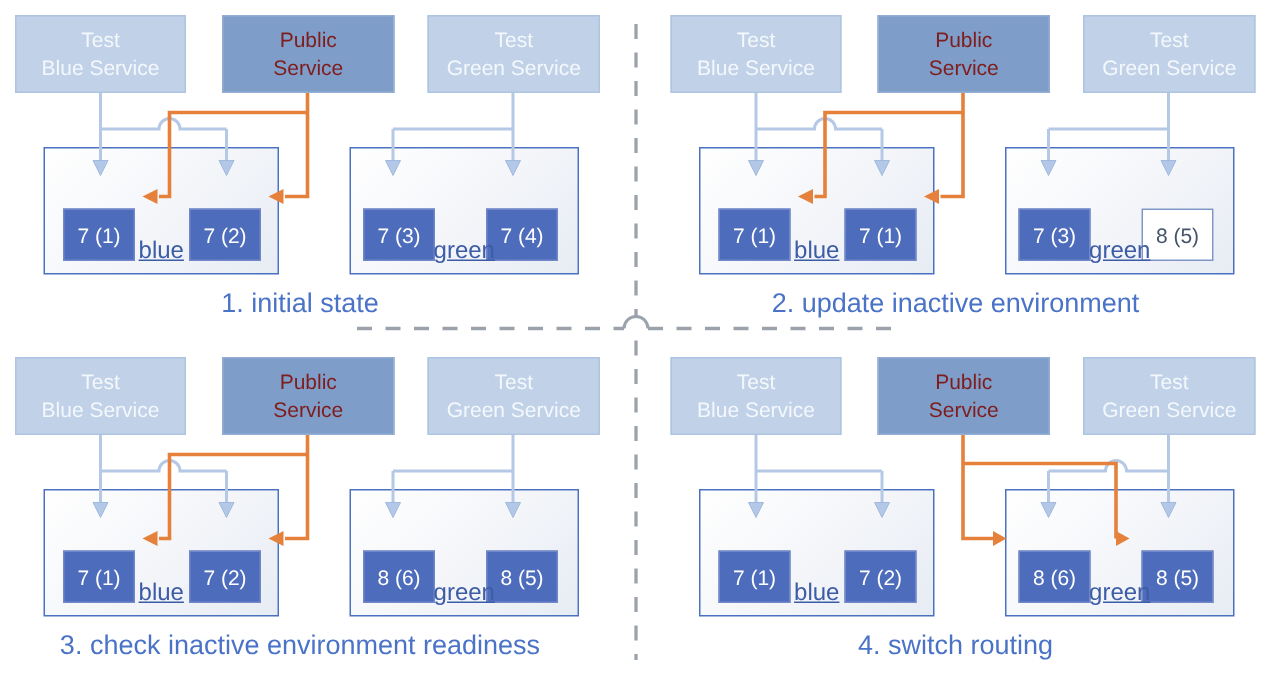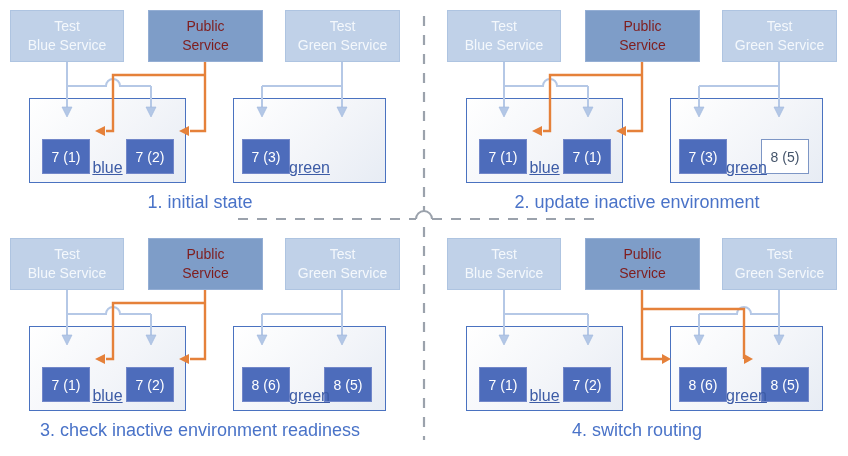--- a/index.html
+++ b/index.html
@@ -80,20 +80,23 @@
         <div class="node solid" data-idx="1">
           <span>7 (2)</span>
         </div>
         <div class="env-label">blue</div>
       </div>
 
       <div class="env env-green">
         <div class="node solid" data-idx="0">
           <span>7 (3)</span>
         </div>
+        <div class="node solid" data-idx="1">
+          <span>7 (4)</span>
+        </div>
         <div class="env-label">green</div>
       </div>
 
       <svg class="arrows" viewBox="0 0 424 228">
 
         <g class="va">
           <path class="lb" d="M67 62 V86 M67 86 H106 A7 7 0 0 1 120 86 H151 M67 86 V108 M151 86 V108"></path>
           <path class="lg" d="M342 62 V86 M262 86 H342 M262 86 V108 M342 86 V108"></path>
           <path class="or" d="M205 62 V131 H190 M205 75 H113 V131 H106"></path>
           <g class="orh">

